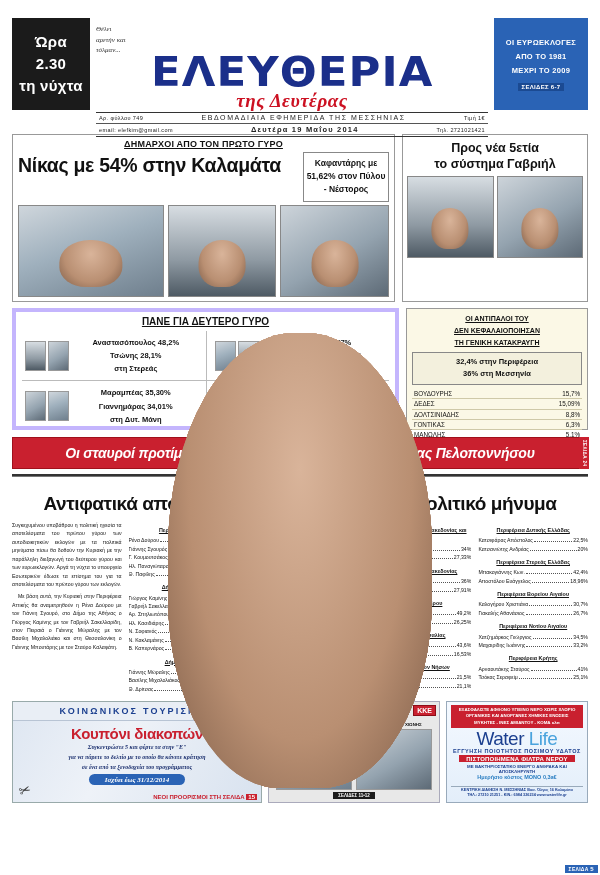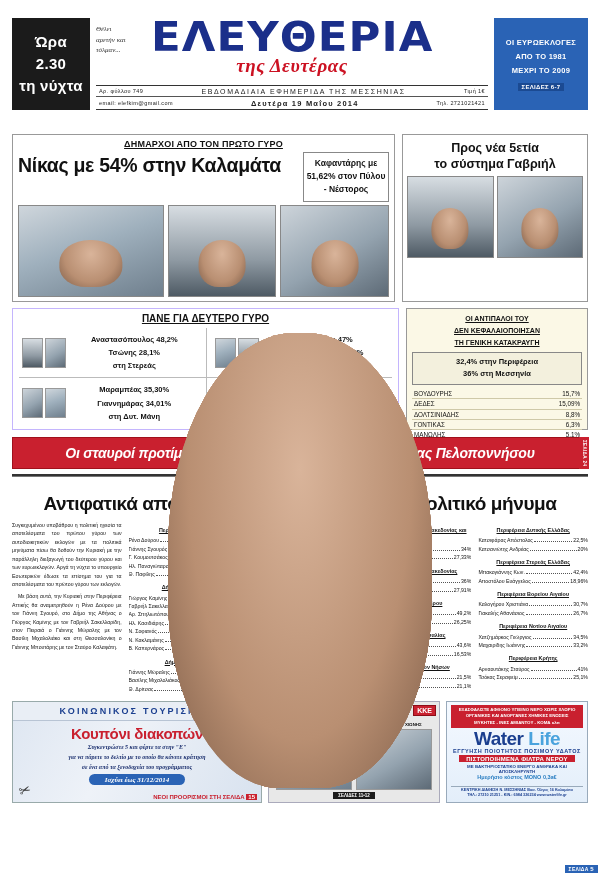--- a/index.html
+++ b/index.html
@@ -18,21 +18,21 @@
     width: 78px; background: #1b1b1b; color: #fff;
     display: flex; flex-direction: column; align-items: center; justify-content: center;
     font-weight: bold; font-size: 15px; line-height: 1.45; letter-spacing: .3px;
   }
   .center-head { flex: 1; display: flex; flex-direction: column; position: relative; }
   .logo-row { display: flex; align-items: flex-start; flex: 1; position: relative; }
   .motto {
     font-family: "Liberation Serif", serif; font-style: italic;
     font-size: 7px; line-height: 1.5; color: #333; padding-top: 6px; width: 36px;
   }
-  .logo-wrap { flex: 1; display: flex; flex-direction: column; align-items: center; }
+  .logo-wrap { flex: 1; display: flex; flex-direction: column; align-items: center; margin-top: 35px; }
   .logo-main {
     font-family: "DejaVu Sans", sans-serif; font-weight: bold;
     font-size: 41px; letter-spacing: 1px; color: #1b2f8a; line-height: .95;
     -webkit-text-stroke: 0px; transform: scaleX(1.06);
   }
   .logo-sub {
     font-family: "Liberation Serif", serif; font-weight: bold; font-style: italic;
     font-size: 19px; color: #cc1122; margin-top: -2px; letter-spacing: .5px;
   }
   .info-bar1, .info-bar2 {
@@ -78,21 +78,21 @@
     content:""; position:absolute; left:50%; top:38%; width:44%; height:52%;
     transform:translateX(-50%); border-radius:48% 48% 42% 42%;
     background: radial-gradient(ellipse at 50% 30%, #d9b49a 0%, #b98f72 60%, #7d5c47 100%);
   }
   .right-top { width: 186px; border: 1px solid #999; padding: 4px; display:flex; flex-direction:column; }
   .rt-head { text-align:center; font-weight:bold; font-size:12.5px; line-height:1.25; padding:2px 0 4px; }
   .rt-photos { display:flex; gap:3px; height:82px; }
 
   
   .mid-section { display:flex; gap:7px; margin-top:6px; height: 122px; }
-  .second-round { flex:1; border:1px solid #c4b5fd; padding:4px 6px; }
+  .second-round { flex:1; border:4px solid #c4b5fd; padding:4px 6px; }
   .sr-title { text-align:center; font-weight:bold; font-size:10px; text-decoration:underline; padding-bottom:4px; }
   .sr-grid { display:grid; grid-template-columns:1fr 1fr; gap:0; }
   .sr-cell { display:flex; align-items:center; padding:5px 3px; }
   .sr-cell.bl { border-left:1px solid #bbb; padding-left:8px; }
   .sr-cell.bt { border-top:1px solid #bbb; }
   .sr-pics { display:flex; gap:2px; }
   .sr-pic { width:21px; height:30px; border:1px solid #999; }
   .sr-text { flex:1; text-align:center; font-size:7.5px; font-weight:bold; line-height:1.75; }
   .right-stats { width:182px; border:1px solid #999; background:#fbf8e6; padding:3px 5px; position:relative; }
   .rs-head { text-align:center; font-weight:bold; font-size:7px; line-height:1.7; text-decoration:underline; padding:1px 0 3px; }
@@ -152,21 +152,21 @@
   .ae-title { font-size:6px; font-weight:bold; text-decoration:underline; letter-spacing:.3px; }
   .ae-party { font-size:5px; font-weight:bold; color:#222; }
   .ae-kke { background:#c9202f; color:#fff; font-weight:bold; font-size:7px; padding:1px 3px; border:1px solid #8d0d17; }
   .ae-names { display:flex; gap:4px; font-size:4.4px; font-weight:bold; text-align:center; justify-content:space-around; padding-top:1px; }
   .ae-photos { display:flex; gap:4px; flex:1; padding:2px 4px 0; }
   .ae-photo { flex:1; border:1px solid #999; }
   .ae-tag { align-self:center; background:#1b1b1b; color:#fff; font-size:4.5px; font-weight:bold; padding:1px 5px; margin-top:2px; }
 
   .ad-water { flex:1; border:1px solid #9ab; background:linear-gradient(180deg,#f4f9ff 0%,#e3eefa 100%); padding:3px 4px; display:flex; flex-direction:column; }
   .aw-red { background:#c9202f; color:#fff; text-align:center; font-size:4.4px; font-weight:bold; line-height:1.45; padding:2px; }
-  .aw-logo { text-align:center; font-weight:bold; font-size:19px; letter-spacing:-.5px; line-height:1; padding-top:1px; }
+  .aw-logo { text-align:center; font-weight:normal; font-size:19px; letter-spacing:-.5px; line-height:1; padding-top:1px; }
   .aw-logo .w { color:#1b3f8f; } .aw-logo .l { color:#4aa3dd; }
   .aw-s1 { text-align:center; font-size:5.5px; font-weight:bold; color:#1b3f8f; letter-spacing:.6px; }
   .aw-s2 { text-align:center; font-size:6px; font-weight:bold; color:#fff; background:#c9202f; letter-spacing:.2px; margin:1px 8px; padding:.5px 0; }
   .aw-s3 { text-align:center; font-size:4.4px; font-weight:bold; color:#1b3f8f; padding-top:1px; }
   .aw-s4 { text-align:center; font-size:5.5px; font-weight:bold; color:#2a7ec2; }
   .aw-foot { text-align:center; font-size:3.8px; font-weight:bold; color:#1b3f8f; line-height:1.5; border-top:1px solid #9ab; margin-top:auto; padding-top:1px; }
 </style>
 </head>
 <body>
 

